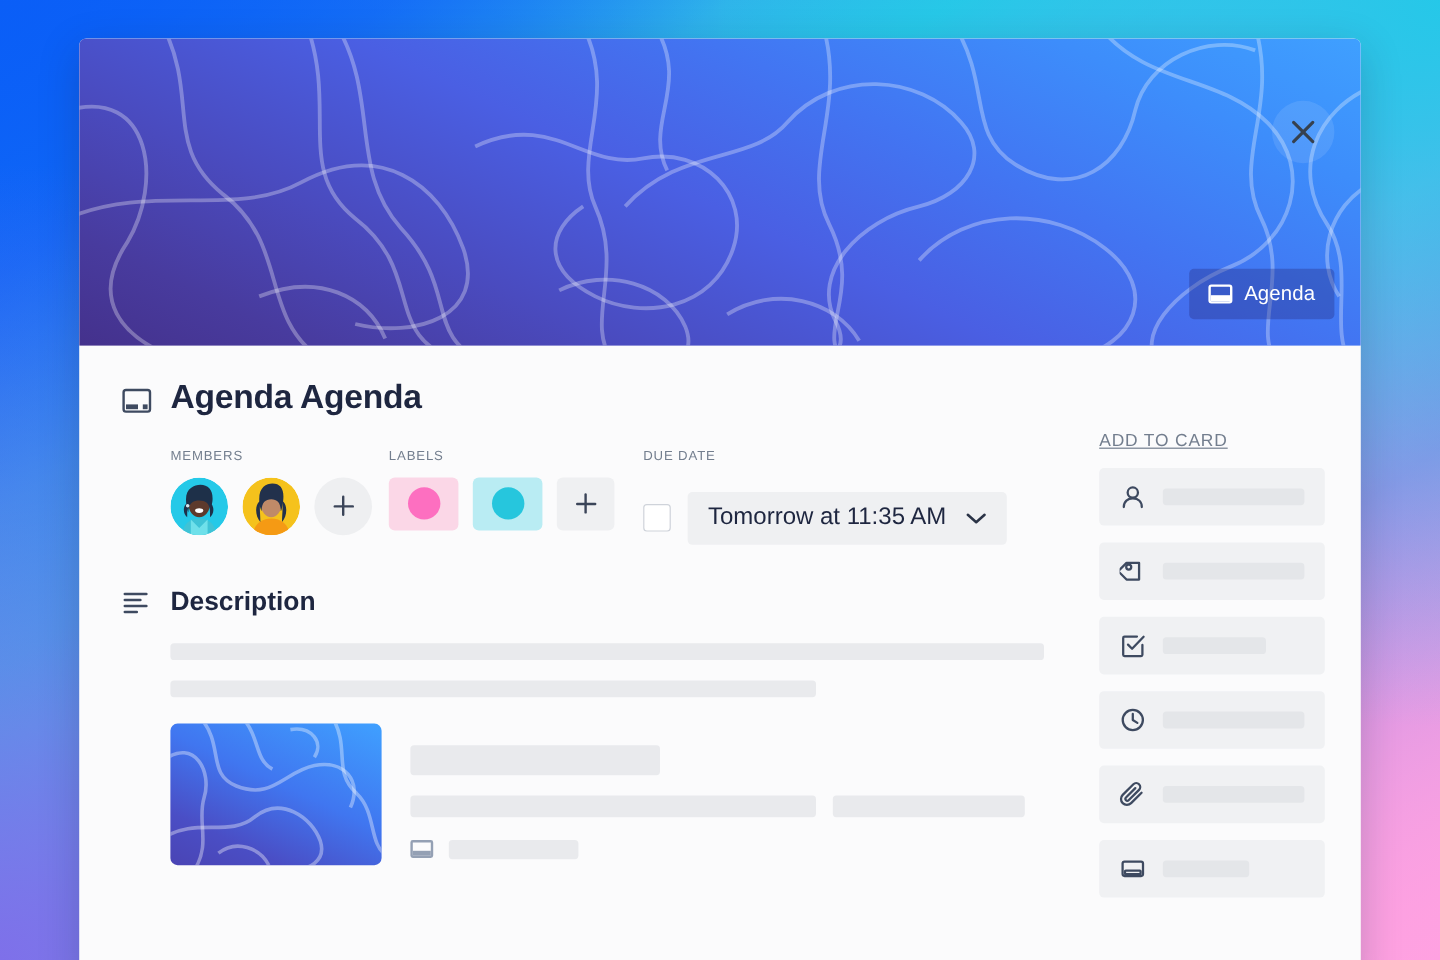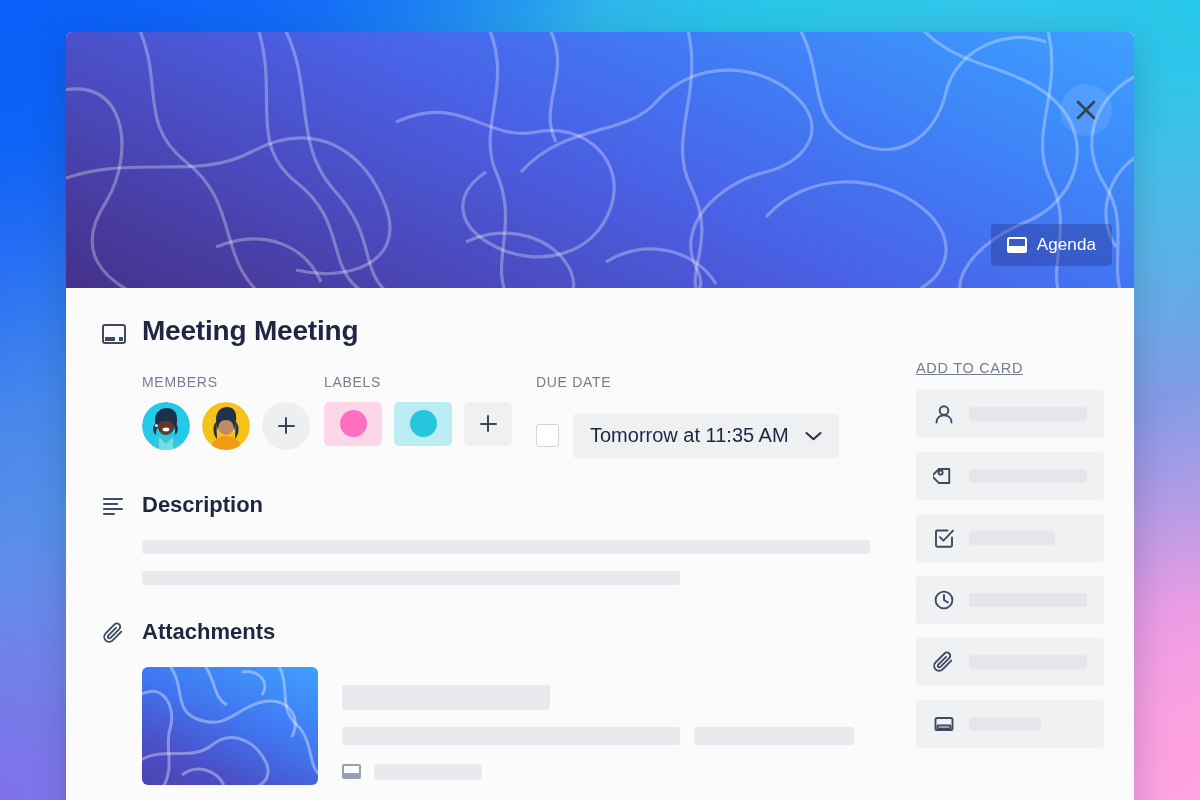--- a/index.html
+++ b/index.html
@@ -105,21 +105,21 @@
   .meta-row {
     display: flex; align-items: flex-start;
     margin-top: 26px; padding-left: 40px; gap: 0;
   }
   .meta-col { display: flex; flex-direction: column; }
   .meta-col.members { width: 182px; }
   .meta-col.labels  { width: 212px; justify-content: flex-end; }
   .meta-col.duedate { width: 360px; gap: 12px; }
 
   .meta-label {
-    font-size: 14px; letter-spacing: 0.7px; color: #737e8e;
+    font-size: 11px; letter-spacing: 0.7px; color: #737e8e;
     text-transform: uppercase; margin-bottom: 12px;
   }
 
   .chips { display: flex; align-items: center; gap: 12px; }
 
   .avatar {
     width: 48px; height: 48px; border-radius: 50%;
     overflow: hidden; flex: none; cursor: pointer;
   }
   .avatar svg { display: block; width: 48px; height: 48px; }
@@ -255,21 +255,21 @@
   </div>
 
   <div class="card-body">
 
     <div class="title-row">
       <span class="card-icon">
         <span class="frame"></span>
           <span class="l1"></span>
           <span class="l2"></span>
       </span>
-      <div class="card-title">Meeting Meeting</div>
+      <div class="card-title">Agenda Agenda</div>
     </div>
 
     <div class="meta-row">
 
       <div class="meta-col members">
         <div class="meta-label">MEMBERS</div>
         <div class="chips">
 
           <div class="avatar">
             <svg viewBox="0 0 48 48">
@@ -342,28 +342,20 @@
           </g>
         </svg>
         <span class="sec-title">Description</span>
       </div>
     </div>
     <div class="desc-lines">
       <div class="skeleton" style="width:728px"></div>
       <div class="skeleton" style="width:538px"></div>
     </div>
 
-    <div class="section">
-      <div class="section-head">
-        <svg class="sec-icon" viewBox="0 0 24 24">
-          <path d="M20,10.5 L10.5,20 C8.3,22.2 5,22.2 2.9,20 C0.8,17.9 0.8,14.5 2.9,12.4 L12.6,2.7 C14,1.3 16.3,1.3 17.7,2.7 C19.1,4.1 19.1,6.4 17.7,7.8 L8.2,17.3 C7.5,18 6.4,18 5.7,17.3 C5,16.6 5,15.5 5.7,14.8 L14.3,6.2" fill="none" stroke="#3e4a60" stroke-width="2" stroke-linecap="round" stroke-linejoin="round"></path>
-        </svg>
-        <span class="sec-title">Attachments</span>
-      </div>
-    </div>
 
     <div class="attach-wrap">
       <div class="thumb">
         <svg viewBox="0 0 176 118" preserveAspectRatio="none">
           <path d="M-5,30 C20,12 35,40 28,62 C22,82 34,100 20,122"></path>
           <path d="M25,-5 C45,18 30,42 55,52 C85,64 95,40 120,35 C145,30 160,48 150,70"></path>
           <path d="M60,-5 C75,12 70,30 85,38"></path>
           <path d="M-5,95 C20,78 50,95 70,78 C92,60 118,78 125,98 C130,114 115,124 100,120"></path>
           <path d="M135,-5 C150,20 135,40 155,58 C172,74 165,100 180,110"></path>
           <path d="M100,5 C118,2 128,16 120,28"></path>

